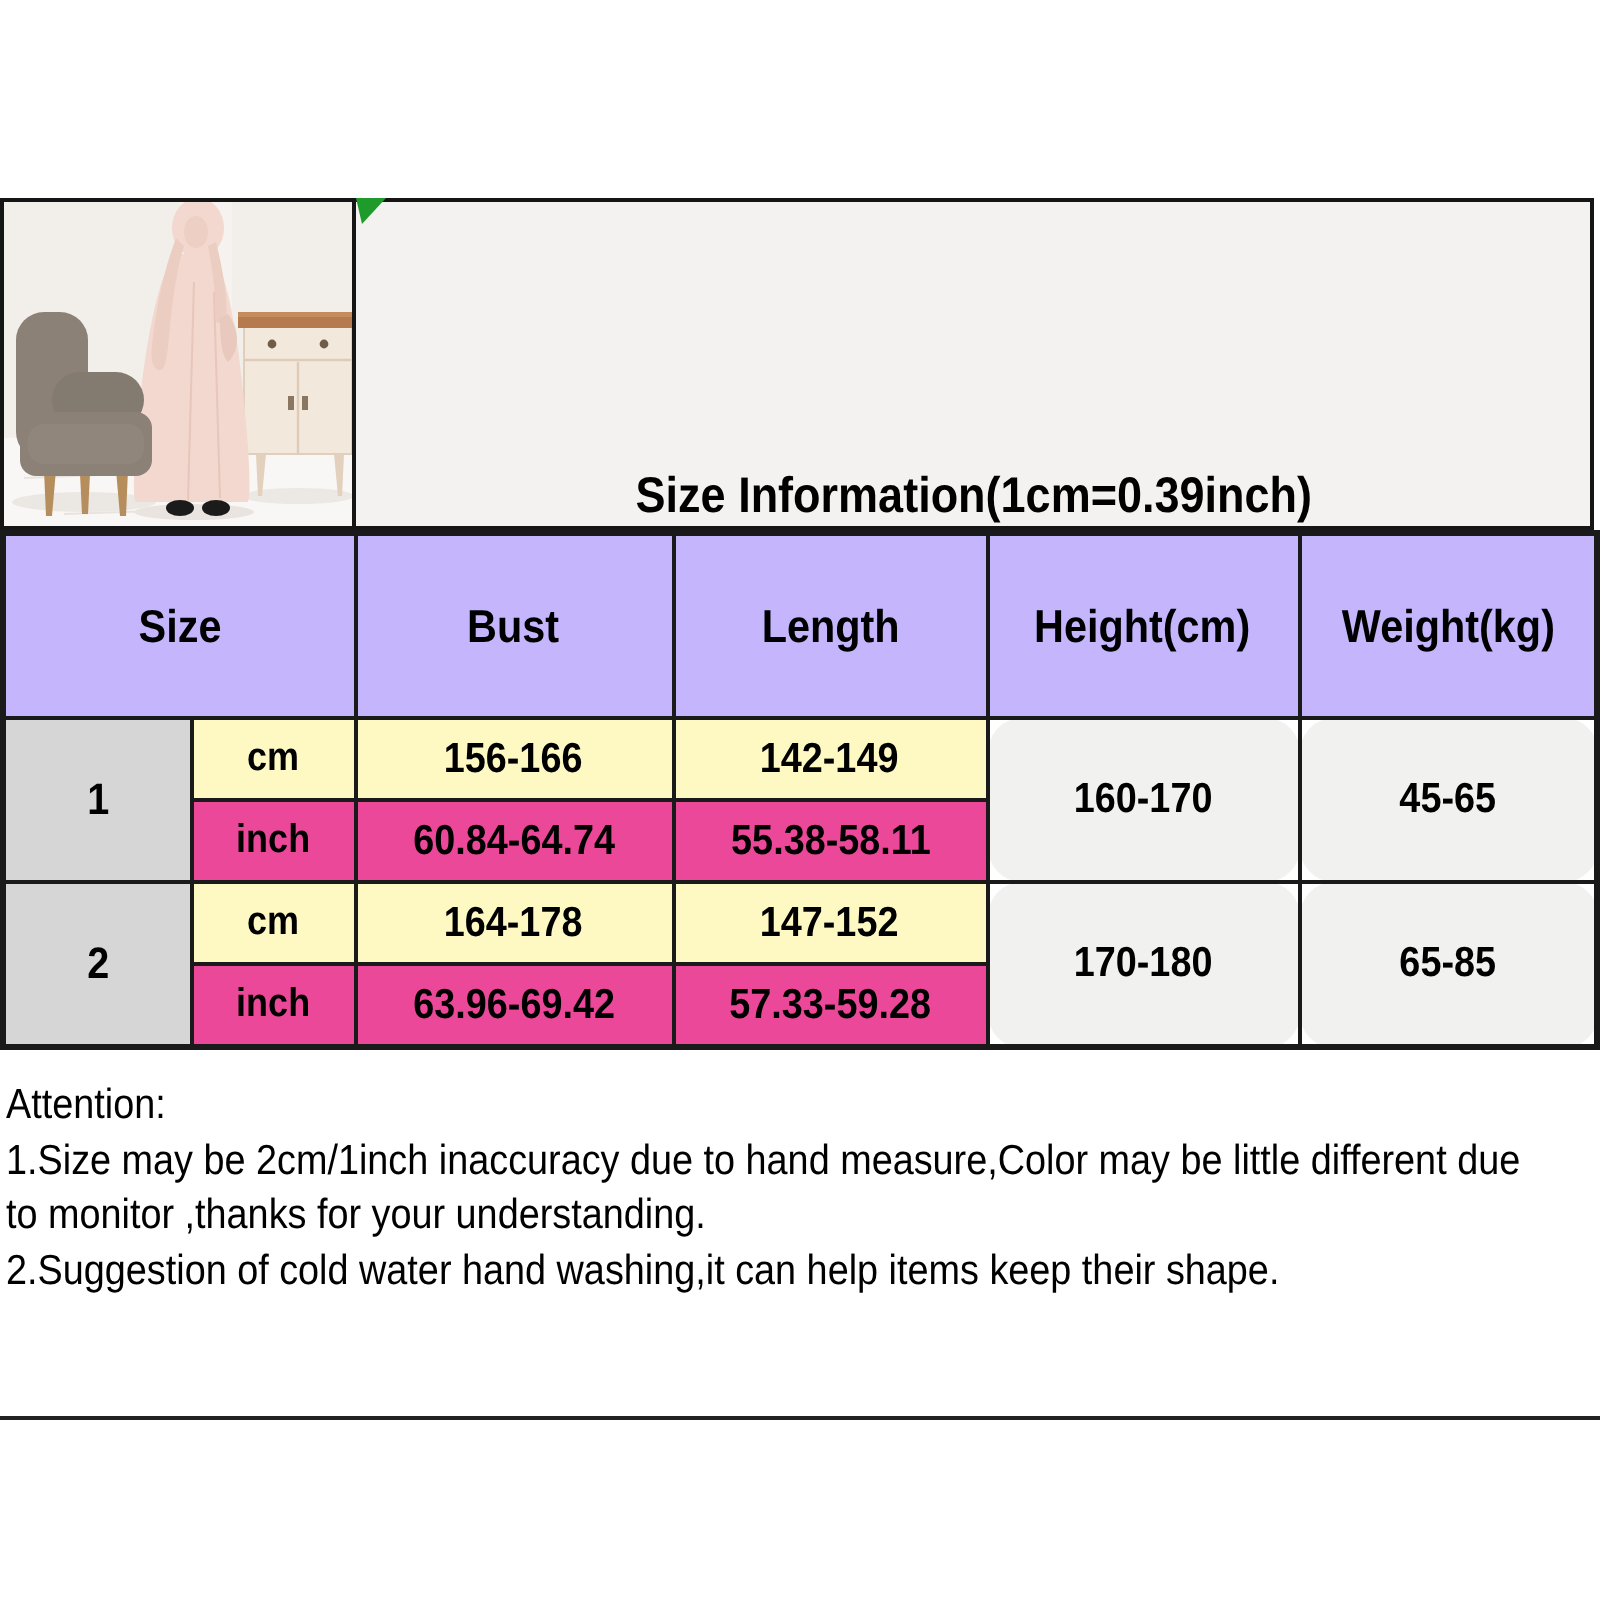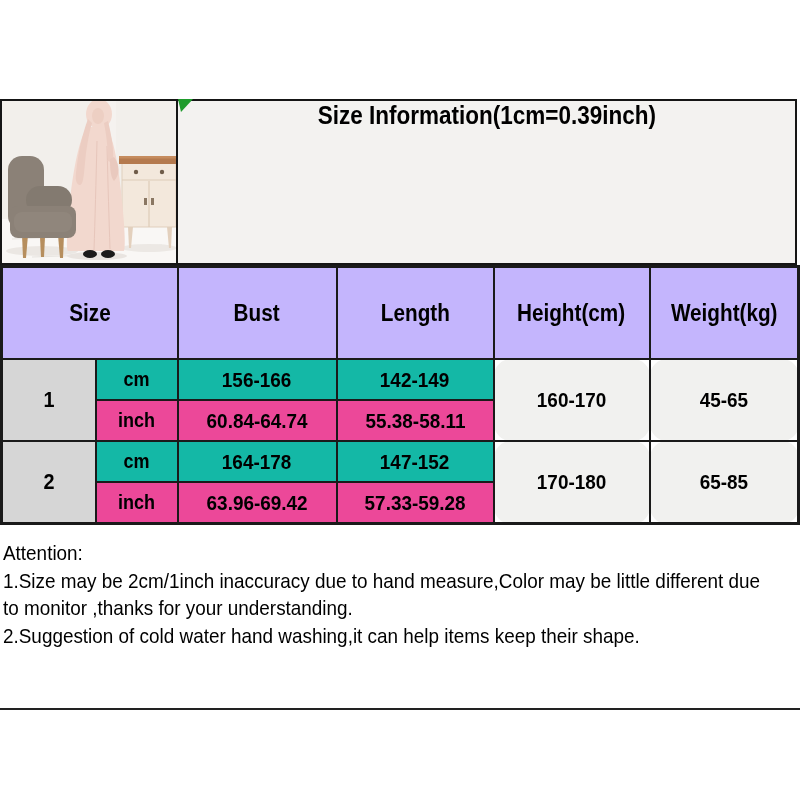--- a/index.html
+++ b/index.html
@@ -5,34 +5,34 @@
   html,body{margin:0;padding:0;background:#ffffff;}
   .page{position:relative;width:800px;height:800px;background:#ffffff;overflow:hidden;
         font-family:"Liberation Sans",sans-serif;color:#000;}
 
   
   .top-box{position:absolute;left:0;top:99px;width:797px;height:166px;
            border:2px solid #151515;box-sizing:border-box;display:flex;background:#f3f2f0;}
   .photo{width:176px;height:100%;position:relative;overflow:hidden;
          border-right:2px solid #151515;box-sizing:border-box;flex:none;background:#f2efeb;}
   .photo svg{display:block;width:100%;height:100%;}
-  .title-area{flex:1;position:relative;display:flex;align-items:flex-start;justify-content:center;
+  .title-area{flex:1;position:relative;display:flex;align-items:flex-end;justify-content:center;
               background:#f3f2f0;}
   .banner-title{font-size:25px;font-weight:bold;letter-spacing:0;}
   .green-marker{position:absolute;left:0;top:-2px;width:15px;height:13px;}
 
   
   .size-table{position:absolute;left:0;top:265px;width:797px;border-collapse:collapse;
               table-layout:fixed;border:3px solid #1a1a1a;}
   .size-table td{border:2px solid #1a1a1a;text-align:center;vertical-align:middle;
                  padding:0;overflow:hidden;}
   .row-head td{height:90px;font-size:23px;font-weight:bold;background:#c4b5fd;}
   .row-data td{height:39px;font-size:21px;font-weight:bold;background:#ec4899;}
   td.sizecell{background:#d6d6d6;font-size:22px;}
-  .row-data td.band{background:#14b8a6;}
+  .row-data td.band{background:#fef9c3;}
   td.merged{background:#f1f1ef;border-radius:17px;}
   td.unit{font-size:20px;}
   .t{display:inline-block;transform:scaleX(0.9);transform-origin:center;white-space:nowrap;}
 
   
   .attention{position:absolute;left:3px;top:539px;width:890px;font-size:21px;
              line-height:27.5px;transform:scaleX(0.9);transform-origin:0 0;
              white-space:nowrap;font-weight:normal;}
   .attention div{height:27.5px;}
 

